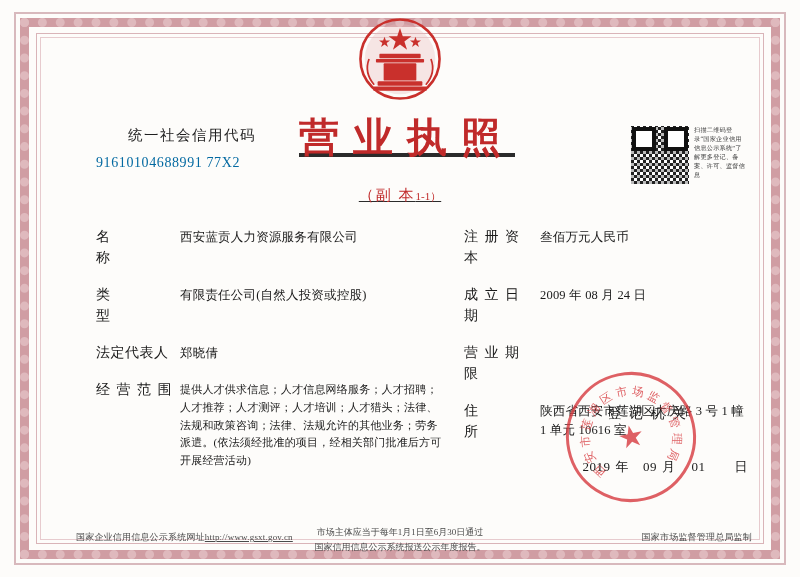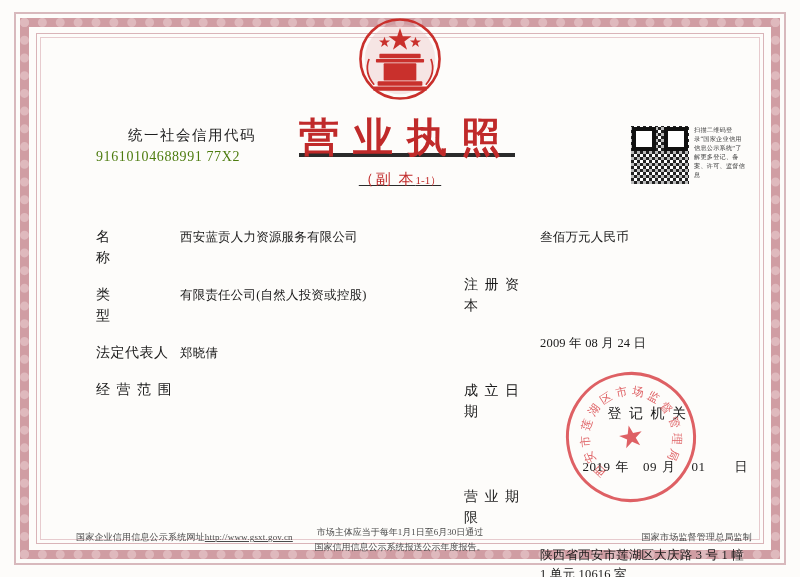--- a/index.html
+++ b/index.html
@@ -79,21 +79,21 @@
   .main-title {
     font-family: "DejaVu Serif", "Liberation Serif", serif;
     font-size: 40px;
     letter-spacing: 14px;
     font-weight: bold;
     color: #c02a2a;
     text-indent: 14px;
     line-height: 1.25;
   }
   .sub-title {
-    margin-top: 8px;
+    margin-top: 24px;
     font-size: 15px;
     color: #c02a2a;
     letter-spacing: 2px;
   }
   .sub-title .seq {
     font-size: 11px;
     letter-spacing: 0;
   }
 
   
@@ -103,25 +103,25 @@
     top: 126px;
     width: 230px;
   }
   .credit-code .label {
     font-size: 14.5px;
     letter-spacing: 1.5px;
     color: #1f1f1f;
     margin-left: 32px;
   }
   .credit-code .value {
-    margin-top: 4px;
+    margin-top: 10px;
     font-family: "Liberation Serif", serif;
     font-size: 14px;
     letter-spacing: 0.6px;
-    color: #4d7c0f;
+    color: #0369a1;
   }
 
   
   .qr-block {
     position: absolute;
     right: 52px;
     top: 126px;
     display: flex;
     align-items: flex-start;
   }
@@ -180,21 +180,21 @@
     margin-bottom: 16px;
   }
   .field .flabel {
     flex: 0 0 auto;
     width: 84px;
     font-size: 14px;
     color: #1a1a1a;
     letter-spacing: 0.5px;
     line-height: 1.5;
   }
-  .col-right .field .flabel { width: 76px; margin-top: 48px; }
+  .col-right .field .flabel { width: 76px; }
   .flabel.sp4 { letter-spacing: 13px; }
   .flabel.sp3 { letter-spacing: 6.5px; }
   .flabel.sp2 { letter-spacing: 0.5px; }
   .field .fvalue {
     flex: 1 1 auto;
     font-size: 12.5px;
     color: #1a1a1a;
     line-height: 1.55;
     letter-spacing: 0.2px;
     padding-top: 2px;
@@ -371,20 +371,21 @@
         <div class="fvalue">有限责任公司(自然人投资或控股)</div>
       </div>
 
       <div class="field">
         <div class="flabel sp2">法定代表人</div>
         <div class="fvalue">郑晓倩</div>
       </div>
 
       <div class="field">
         <div class="flabel sp3">经营范围</div>
+        <div class="fvalue small">提供人才供求信息；人才信息网络服务；人才招聘；人才推荐；人才测评；人才培训；人才猎头；法律、法规和政策咨询；法律、法规允许的其他业务；劳务派遣。(依法须经批准的项目，经相关部门批准后方可开展经营活动)</div>
       </div>
 
     </div>
 
     <div class="col-right">
 
       <div class="field">
         <div class="flabel sp3">注册资本</div>
         <div class="fvalue">叁佰万元人民币</div>
       </div>

